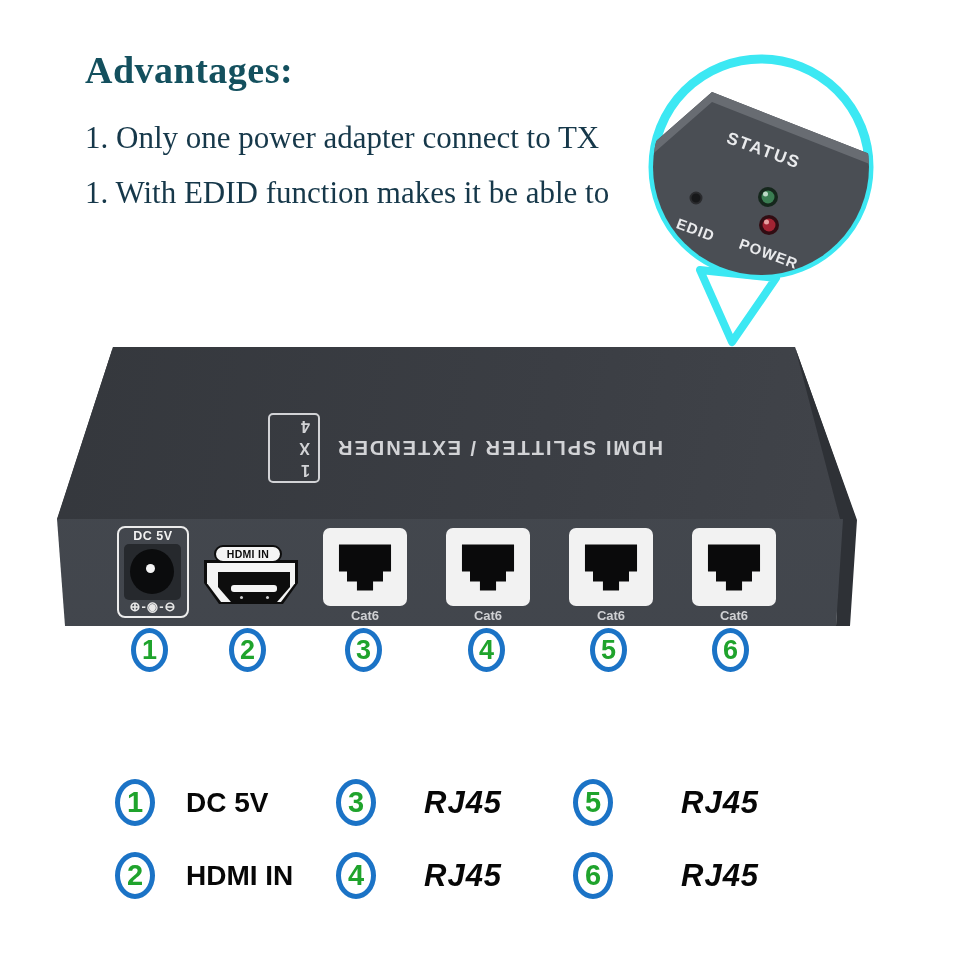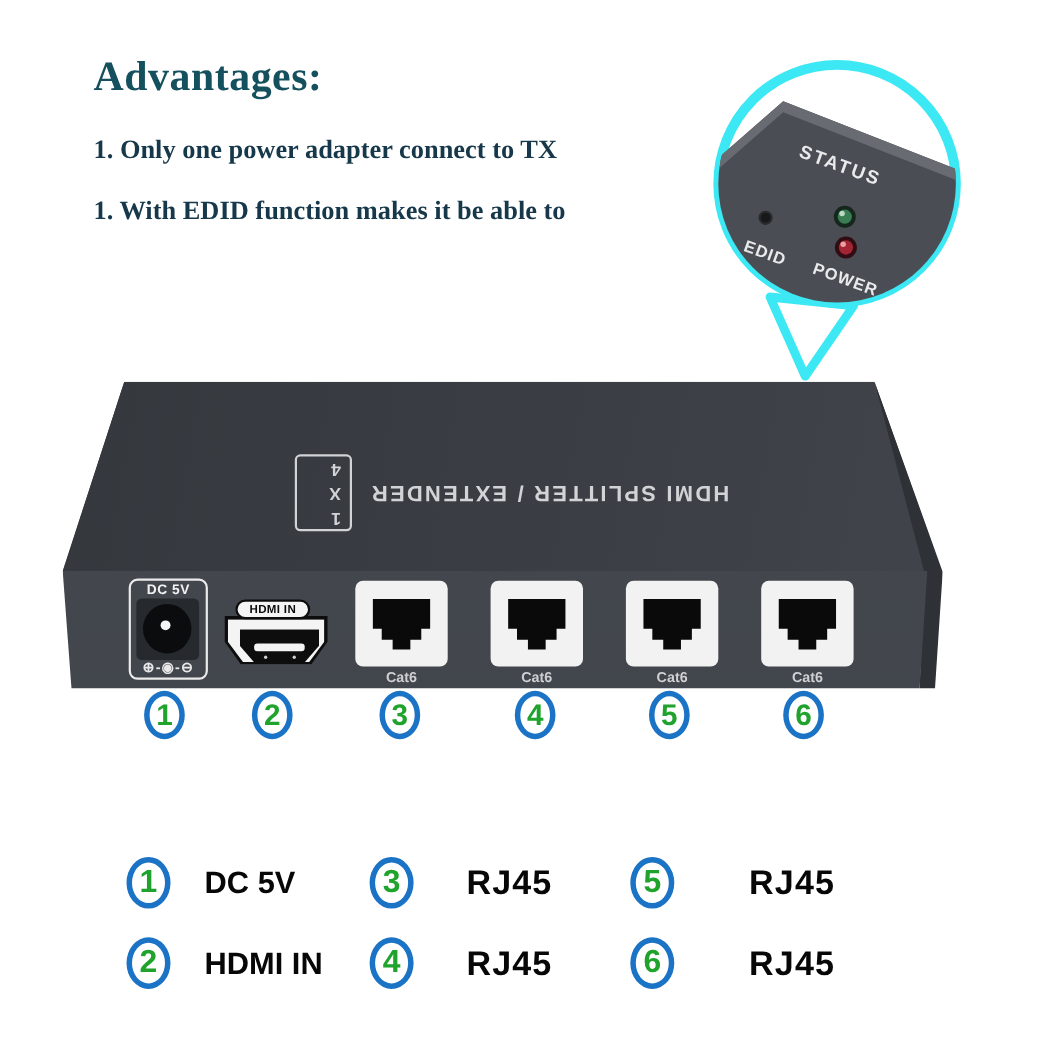--- a/index.html
+++ b/index.html
@@ -5,21 +5,21 @@
   * { margin:0; padding:0; box-sizing:border-box; }
   html,body { width:960px; height:960px; background:#ffffff; overflow:hidden; }
   .page { position:absolute; left:0; top:0; width:960px; height:960px; background:#fff;
           font-family:"Liberation Sans", sans-serif; }
 
   
   .advantages { position:absolute; left:85px; top:46px; width:560px;
                 font-family:"Liberation Serif", serif; color:#16384a; }
   .advantages h1 { font-size:38px; line-height:48px; font-weight:bold; color:#14505e;
                    margin-bottom:16px; letter-spacing:0.5px; }
-  .advantages p { font-size:24px; line-height:55px; font-weight:bold; white-space:nowrap; }
+  .advantages p { font-size:31px; line-height:55px; font-weight:normal; white-space:nowrap; }
 
   
   .callout { position:absolute; left:640px; top:40px; width:250px; height:312px; z-index:6; }
   .callout text { font-family:"Liberation Sans", sans-serif; fill:#e9eaec; font-weight:bold; }
 
   
   .dev-face { position:absolute; left:0; top:0; width:960px; height:960px; }
   .dev-left  { clip-path:polygon(113px 347px, 57px 520px, 92px 520px); background:#2b2e33; }
   .dev-top   { clip-path:polygon(113px 347px, 795px 347px, 856px 519px, 57px 519px);
                background:linear-gradient(100deg,#33363b 0%,#3b3e44 55%,#44474d 100%); }
@@ -82,21 +82,21 @@
                justify-content:center; color:#1fa32c; font-size:27px; font-weight:bold; z-index:4; }
   .n1 { left:131px; top:628px; } .n2 { left:229px; top:628px; } .n3 { left:345px; top:628px; }
   .n4 { left:468px; top:628px; } .n5 { left:590px; top:628px; } .n6 { left:712px; top:628px; }
 
   
   .legend-circle { position:absolute; width:40px; height:47px; border:5.5px solid #1b73c6;
                    border-radius:50%; background:#fff; display:flex; align-items:center;
                    justify-content:center; color:#1fa32c; font-size:29px; font-weight:bold; }
   .legend-label { position:absolute; height:47px; line-height:47px; color:#070707;
                   font-weight:bold; white-space:nowrap; }
-  .fs28 { font-size:28px; } .fs31 { font-size:31px; letter-spacing:1px; }
+  .fs28 { font-size:28px; } .fs31 { font-size:31px; letter-spacing:1px;font-style:italic; }
   .lc1 { left:115px; top:779px; } .lc2 { left:115px; top:852px; }
   .lc3 { left:336px; top:779px; } .lc4 { left:336px; top:852px; }
   .lc5 { left:573px; top:779px; } .lc6 { left:573px; top:852px; }
   .ll1 { left:186px; top:779px; } .ll2 { left:186px; top:852px; }
   .ll3 { left:424px; top:779px; } .ll4 { left:424px; top:852px; }
   .ll5 { left:681px; top:779px; } .ll6 { left:681px; top:852px; }
 </style>
 </head>
 <body>
 

